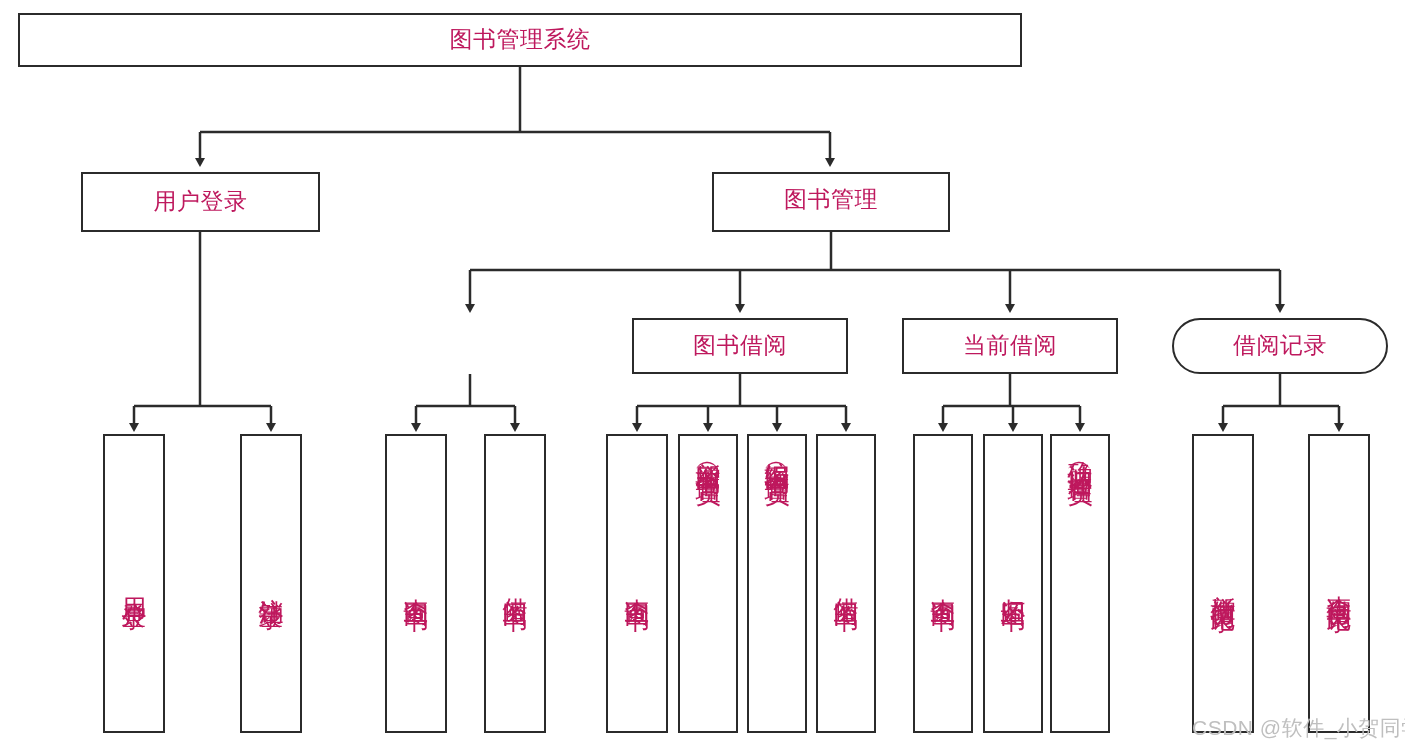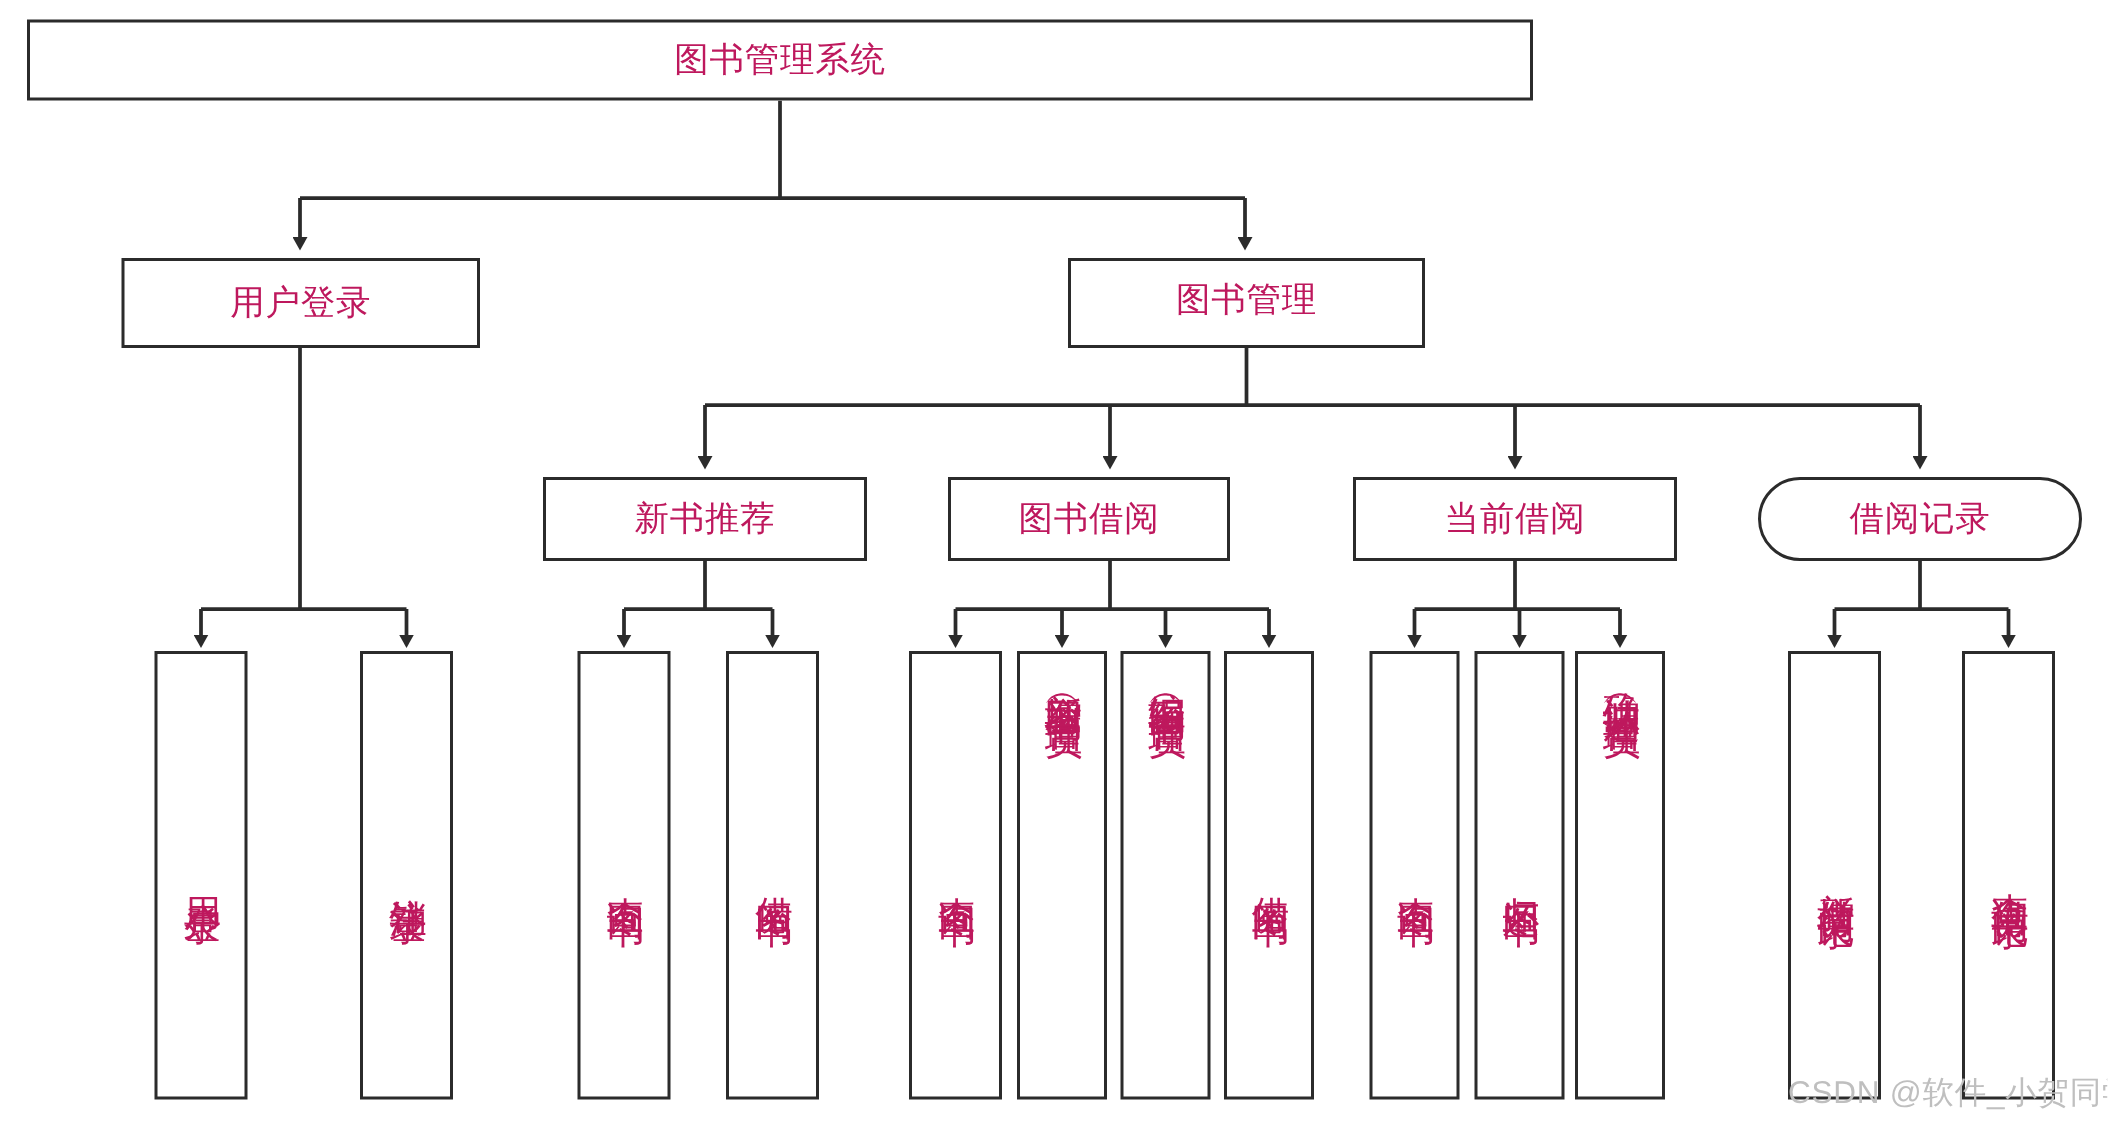--- a/index.html
+++ b/index.html
@@ -130,24 +130,21 @@
     <span class="node-label">图书管理系统</span>
   </div>
 
   <div class="node horiz" style="left:81px; top:172px; width:239px; height:60px;">
     <span class="node-label">用户登录</span>
   </div>
   <div class="node horiz" style="left:712px; top:172px; width:238px; height:60px;font-family:Liberation Mono, monospace;">
     <span class="node-label">图书管理</span>
   </div>
 
-  <div class="node horiz" style="left:362px; top:318px; width:216px; height:56px;">
-    <span class="node-label">新书推荐</span>
-  </div>
-  <div class="node horiz" style="left:632px; top:318px; width:188px; height:56px;">
+  <div class="node horiz" style="left:632px; top:318px; width:216px; height:56px;">
     <span class="node-label">图书借阅</span>
   </div>
   <div class="node horiz" style="left:902px; top:318px; width:216px; height:56px;">
     <span class="node-label">当前借阅</span>
   </div>
   <div class="node horiz" style="left:1172px; top:318px; width:216px; height:56px;border-radius:28px;">
     <span class="node-label">借阅记录</span>
   </div>
 
   <div class="node vert short" style="left:103px; top:434px; width:62px; height:299px;">

